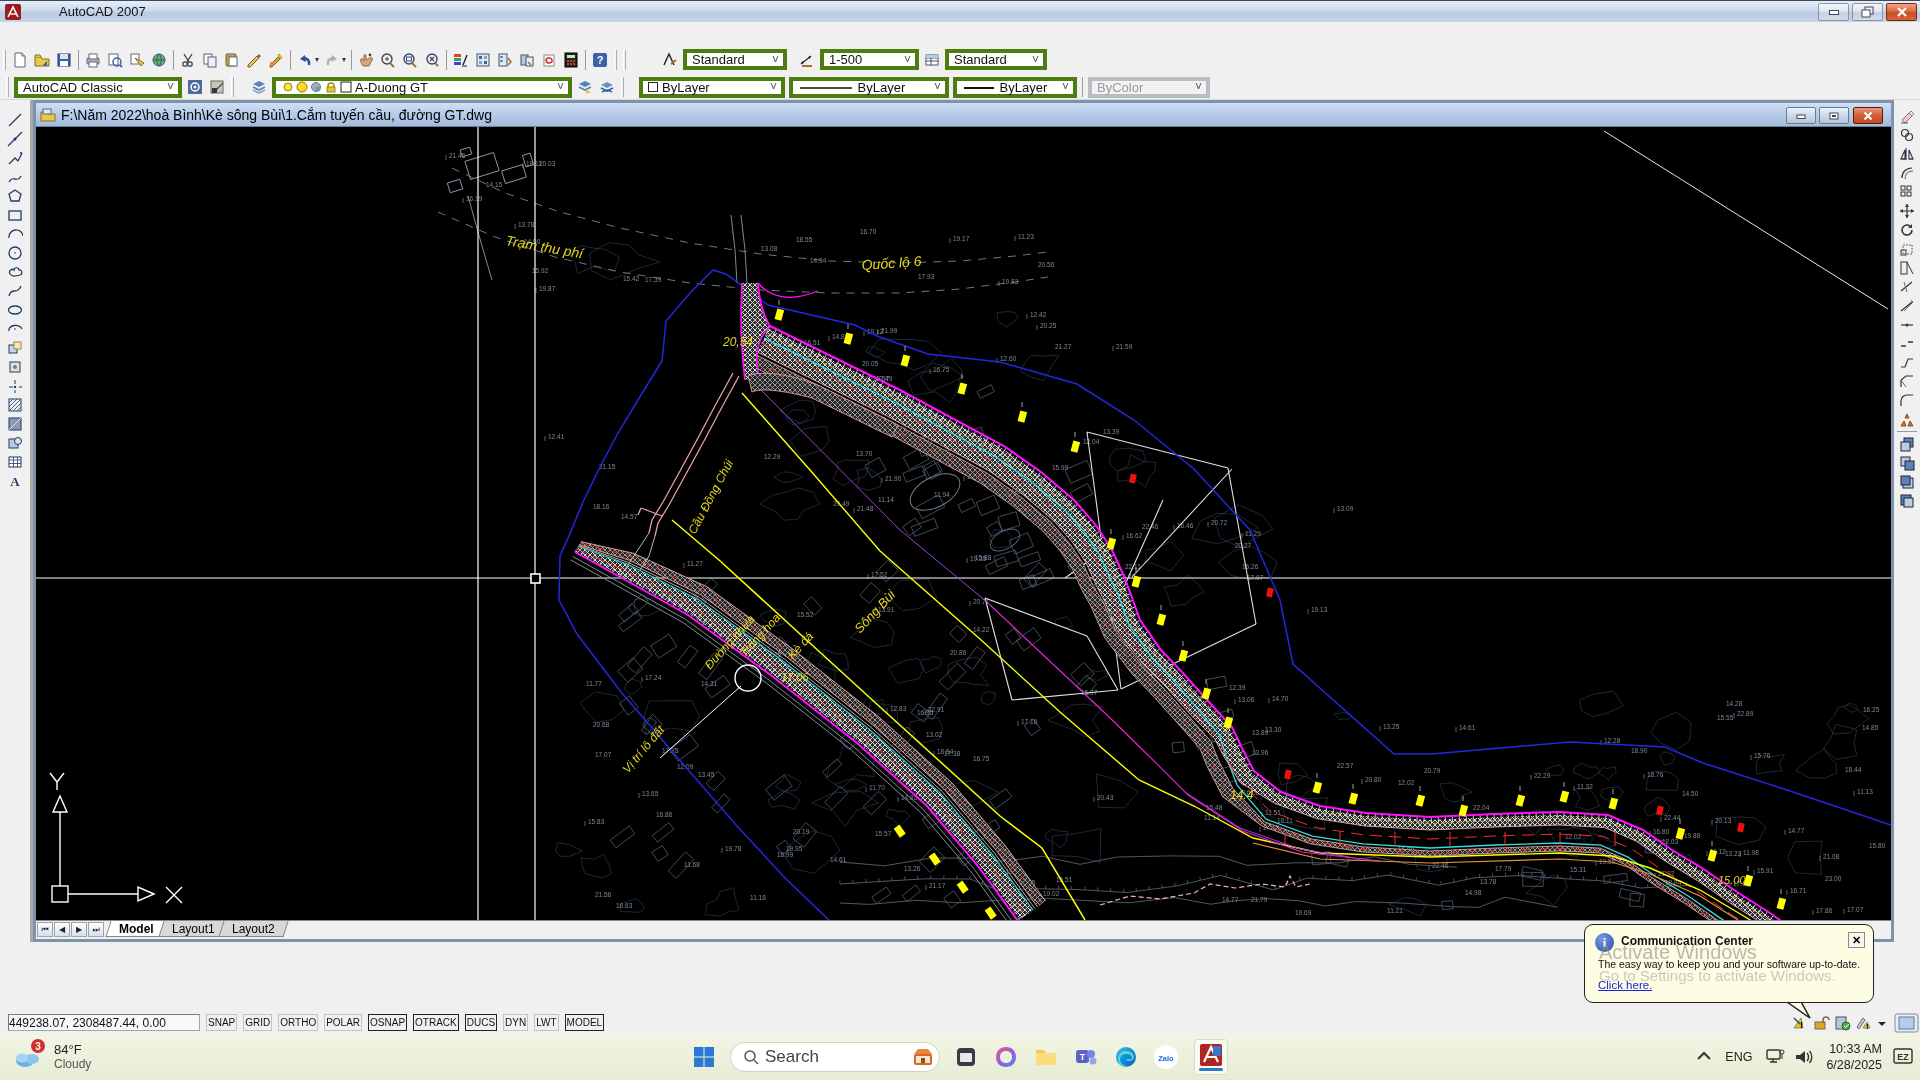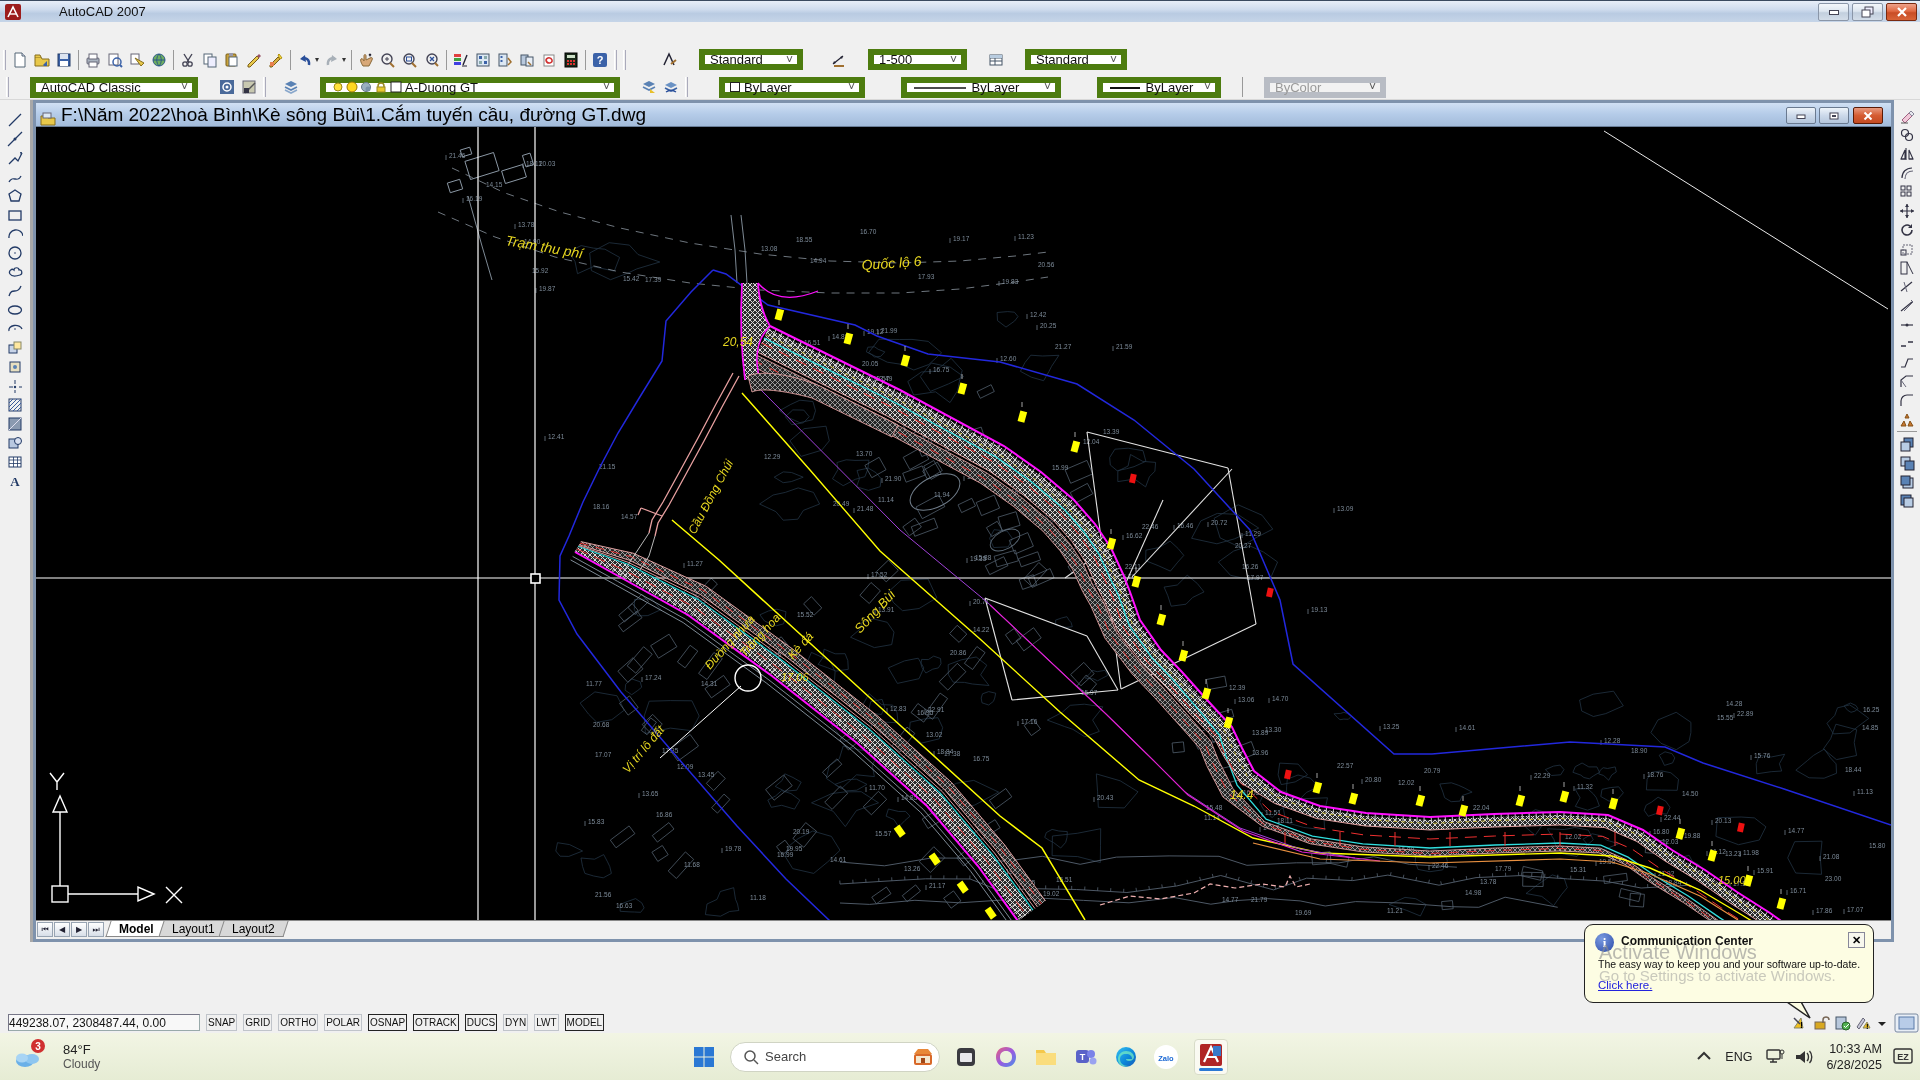--- a/index.html
+++ b/index.html
@@ -23,39 +23,39 @@
 
 #tb1 { position:absolute; left:0; top:44px; width:1920px; height:31px; background:#f0f0f0; }
 #tb2 { position:absolute; left:0; top:75px; width:1920px; height:25px; background:#f0f0f0; border-bottom:1px solid #d8d8d8;}
 .trow { display:flex; align-items:center; height:100%; }
 .ic { display:inline-flex; align-items:center; justify-content:center; width:22px; height:22px; margin:0 1px; }
 .vic { display:flex; align-items:center; justify-content:center; width:24px; height:19px; }
 .tsep { width:1px; height:20px; background:#999; margin:0 3px; }
 .vsep { height:1px; width:20px; background:#999; margin:2px 0; }
 .grip { width:3px; height:20px; border-left:1px solid #fff; border-right:1px solid #aab; margin:0 3px; }
 .caret { font-size:8px; color:#333; margin:0 2px 0 -1px; }
-.combo { display:inline-flex; align-items:center; height:21px; background:#fff; border:6px solid #4d7c0f;
-  margin:0 18px; font-size:13px; color:#111; padding-left:5px; position:relative; }
+.combo { display:inline-flex; align-items:center; height:21px; background:#fff; border:4px solid #4d7c0f;
+  margin:0 2px; font-size:13px; color:#111; padding-left:5px; position:relative; }
 .combo .ct { flex:1; white-space:nowrap; overflow:hidden; }
 .combo .carr { color:#555; font-size:12px; margin-right:4px; margin-left:auto; }
 .combo-dis { background:#f2f2f2; color:#9a9a9a; border-color:#b8bcc4; }
 .colsw { width:10px; height:10px; border:1px solid #222; background:#fff; margin-right:4px; }
 .lmini { display:inline-flex; margin-right:2px; }
 
 
 #mdi { position:absolute; left:0; top:100px; width:1920px; height:842px; background:#a8a8a8; }
 #leftbar { position:absolute; left:0; top:100px; width:30px; height:842px; background:#f0f0f0;
   display:flex; flex-direction:column; align-items:center; padding-top:10px; }
 #rightbar { position:absolute; left:1894px; top:100px; width:26px; height:842px; background:#f0f0f0;
   display:flex; flex-direction:column; align-items:center; padding-top:6px; }
 #doc { position:absolute; left:33px; top:100px; width:1861px; height:842px;
   border:3px solid #7e92ac; background:#000; }
 #doctitle { position:absolute; left:0; top:0; width:100%; height:24px;
   background:linear-gradient(#d0e0f4 0%,#b4cbe8 50%,#a3bcda 100%);
-  display:flex; align-items:flex-end; font-size:19px; color:#000; border-bottom:1px solid #6a7e98; }
+  display:flex; align-items:center; font-size:14px; color:#000; border-bottom:1px solid #6a7e98; }
 #doctitle .dico { width:16px; height:14px; margin:0 5px 0 4px; }
 .dbtn { position:absolute; top:4px; width:30px; height:17px; border:1px solid #6a7a90; border-radius:2px;
   background:linear-gradient(#eef4fa 0%,#ccd9ea 50%,#b5c6dc 100%); }
 .dbtn svg { position:absolute; left:50%; top:50%; transform:translate(-50%,-50%); }
 .dbtn.close { background:linear-gradient(#e89a80 0%,#d55c32 50%,#c24a22 100%); border-color:#5a1a05; }
 #canvas { position:absolute; left:0; top:24px; width:1855px; height:793px; background:#000; }
 #tabs { position:absolute; left:0; top:817px; width:100%; height:19px; background:#f0f0f0;
   display:flex; align-items:flex-start; font-size:12px; border-top:1px solid #888; }
 .tnav { width:16px; height:15px; border:1px solid #98a4b2; background:linear-gradient(#fff,#d8dfe8);
   margin:1px 0 0 1px; display:inline-flex; align-items:center; justify-content:center; font-size:8px; color:#223; }
@@ -81,25 +81,25 @@
   border-top-color:#778; border-left-color:#778; background:#f8f8f8; padding:1px 0; }
 .sbtn { height:17px; padding:1px 1px; margin-left:6px; border:1px solid #c0c4ca; background:#f0f0f0; font-size:10px; display:flex; align-items:center; }
 .sbtn.on { border:1px solid #222; }
 #tray { margin-left:auto; display:flex; align-items:center; }
 #tray svg { margin-left:3px; }
 
 
 #taskbar { position:absolute; left:0; top:1033px; width:1920px; height:47px;
   background:linear-gradient(#f2f5e4,#e6ecd4); display:flex; align-items:center; }
 #weather { display:flex; align-items:center; margin-left:12px; }
-#weather .wtxt { margin-left:17px; font-size:13px; color:#222; line-height:15px; }
+#weather .wtxt { margin-left:8px; font-size:13px; color:#222; line-height:15px; }
 #weather .wtxt .sub { color:#555; font-size:12px; }
 .tbico { width:24px; height:24px; margin:0 8px; position:relative; }
 #searchpill { width:210px; height:30px; background:#fff; border:1px solid #d0d4c4; border-radius:15px;
-  display:flex; align-items:center; font-size:13px; color:#444; margin:0 6px; }
+  display:flex; align-items:center; font-size:17px; color:#444; margin:0 6px; }
 #clockarea { margin-left:auto; display:flex; align-items:center; font-size:12.5px; color:#222; }
 
 
 #balloon { position:absolute; left:1584px; top:924px; width:290px; height:79px;
   background:#fdfde3; border:1.5px solid #222; border-radius:9px; z-index:50; }
 #balloon .bt { z-index:53; position:absolute; left:36px; top:9px; font-size:12px; font-weight:bold; color:#111; }
 #balloon .body { z-index:53; position:absolute; left:13px; top:33px; font-size:10.5px; color:#111; white-space:nowrap; }
 #balloon .lnk { z-index:53; position:absolute; left:13px; top:54px; font-size:11.5px; color:#2222dd; text-decoration:underline; }
 #balloon .x { z-index:53; position:absolute; right:8px; top:7px; width:17px; height:16px; border:1px solid #889;
   background:#f8f8ee; font-size:11px; font-weight:bold; text-align:center; line-height:15px; }

